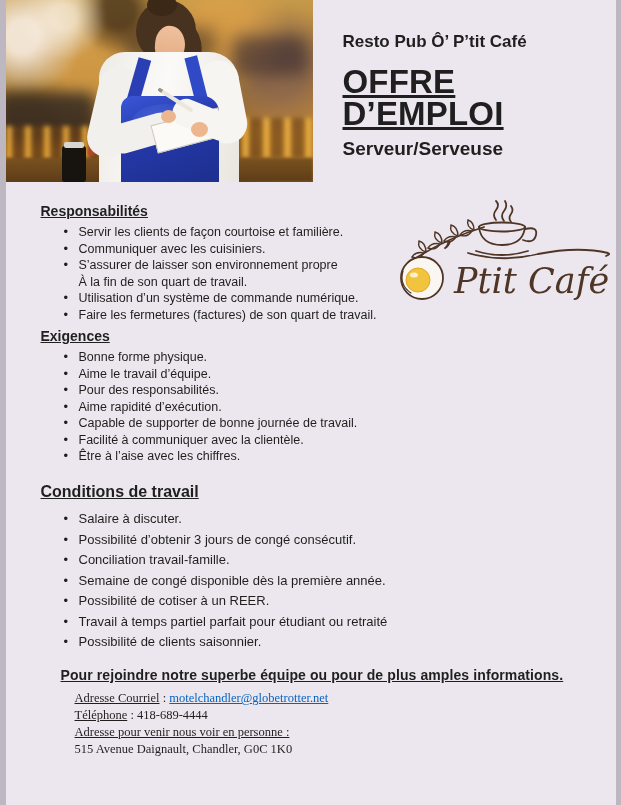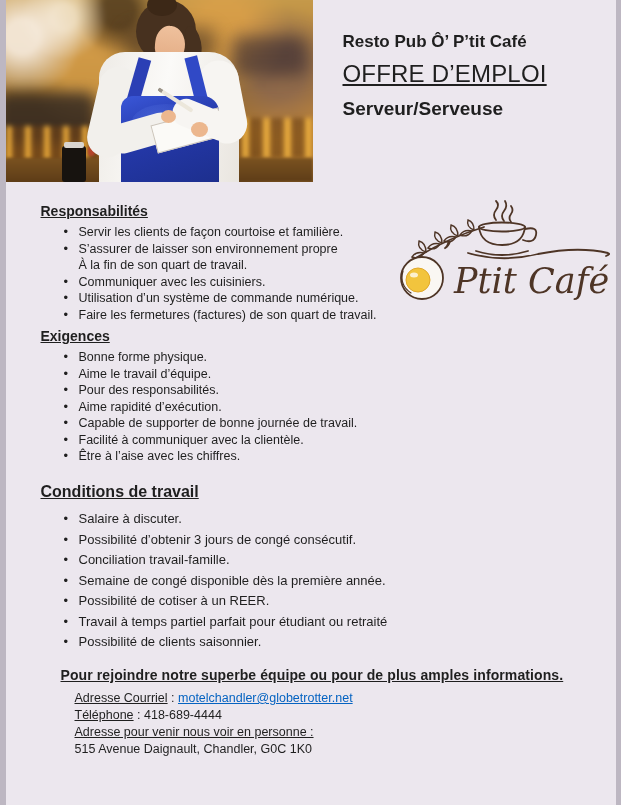--- a/index.html
+++ b/index.html
@@ -67,21 +67,21 @@
   .forearm-left{left:16px;top:118px;width:70px;height:30px;background:#f2f0ec;border-radius:16px;transform:rotate(-16deg);}
   .forearm-right{left:80px;top:106px;width:66px;height:28px;background:#f7f5f2;border-radius:16px;transform:rotate(22deg);}
   .notepad{left:62px;top:116px;width:68px;height:27px;background:#fbfaf7;border:1px solid #ccc5bb;transform:rotate(-15deg);}
   .hand-r{left:70px;top:110px;width:15px;height:13px;background:#ecb78e;border-radius:50%;}
   .hand-l{left:100px;top:122px;width:17px;height:15px;background:#ecb78e;border-radius:50%;}
   .pen{left:64px;top:98px;width:36px;height:3.5px;background:#ece7db;border-radius:2px;transform:rotate(33deg);border-left:5px solid #9c958a;}
 
   
   .title-block{position:absolute;left:337px;top:30px;width:270px;}
   .company{font-size:17px;font-weight:bold;line-height:24px;}
-  .offer{font-size:24px;font-weight:normal;line-height:32px;text-decoration:underline;margin-top:4px;letter-spacing:.2px;}
+  .offer{font-size:33px;font-weight:bold;line-height:32px;text-decoration:underline;margin-top:12px;letter-spacing:.2px;}
   .position{font-size:19px;font-weight:bold;line-height:27px;margin-top:5px;}
 
   
   .logo{position:absolute;left:374px;top:196px;width:232px;height:110px;}
 
   
   .section{position:absolute;left:35px;width:420px;}
   .sec-responsabilites{top:202px;}
   .sec-exigences{top:327px;}
   .sec-conditions{top:481px;width:460px;}
@@ -90,21 +90,21 @@
   ul.blist{list-style:none;margin:4px 0 0 0;padding:0 0 0 23px;}
   ul.blist li{position:relative;padding-left:15px;font-size:12.5px;line-height:16.5px;}
   .sec-conditions ul.blist{margin-top:7px;}
   .sec-conditions ul.blist li{font-size:13px;line-height:20.5px;}
   ul.blist li::before{content:"\2022";position:absolute;left:0;top:0;font-size:13px;}
   .cont-line{display:block;}
 
   
   .contact{position:absolute;left:55px;top:666px;width:548px;}
   .contact-heading{font-size:14px;font-weight:bold;text-decoration:underline;line-height:19px;letter-spacing:.1px;}
-  .contact-lines{margin-top:5px;padding-left:14px;}
+  .contact-lines{margin-top:5px;padding-left:14px;font-family:Liberation Serif, serif;}
   .contact-line{font-size:12.5px;line-height:17px;}
   .u-label{text-decoration:underline;}
   a.email-link{text-decoration:underline;}
 </style>
 </head>
 <body>
 
 <div class="page">
 
   <div class="photo">
@@ -181,25 +181,25 @@
       <ellipse cx="34" cy="79" rx="4" ry="2.5" fill="#ffffff" opacity="0.75"></ellipse>
       <text x="62" y="70" font-family="DejaVu Serif, serif" font-style="italic" font-size="34" fill="#4e3526">’</text>
       <text x="74" y="97" font-family="DejaVu Serif, serif" font-style="italic" font-size="35" fill="#4e3526">Ptit Café</text>
     </svg>
   </div>
 
   <div class="section sec-responsabilites">
     <div class="sec-heading">Responsabilités</div>
     <ul class="blist">
       <li><span>Servir les clients de façon courtoise et familière.</span></li>
+      <li><span>Communiquer avec les cuisiniers.</span></li>
       <li>
         <span>S’assurer de laisser son environnement propre</span>
         <span class="cont-line">À la fin de son quart de travail.</span>
       </li>
-      <li><span>Communiquer avec les cuisiniers.</span></li>
       <li><span>Utilisation d’un système de commande numérique.</span></li>
       <li><span>Faire les fermetures (factures) de son quart de travail.</span></li>
     </ul>
   </div>
 
   <div class="section sec-exigences">
     <div class="sec-heading">Exigences</div>
     <ul class="blist">
       <li><span>Bonne forme physique.</span></li>
       <li><span>Aime le travail d’équipe.</span></li>

